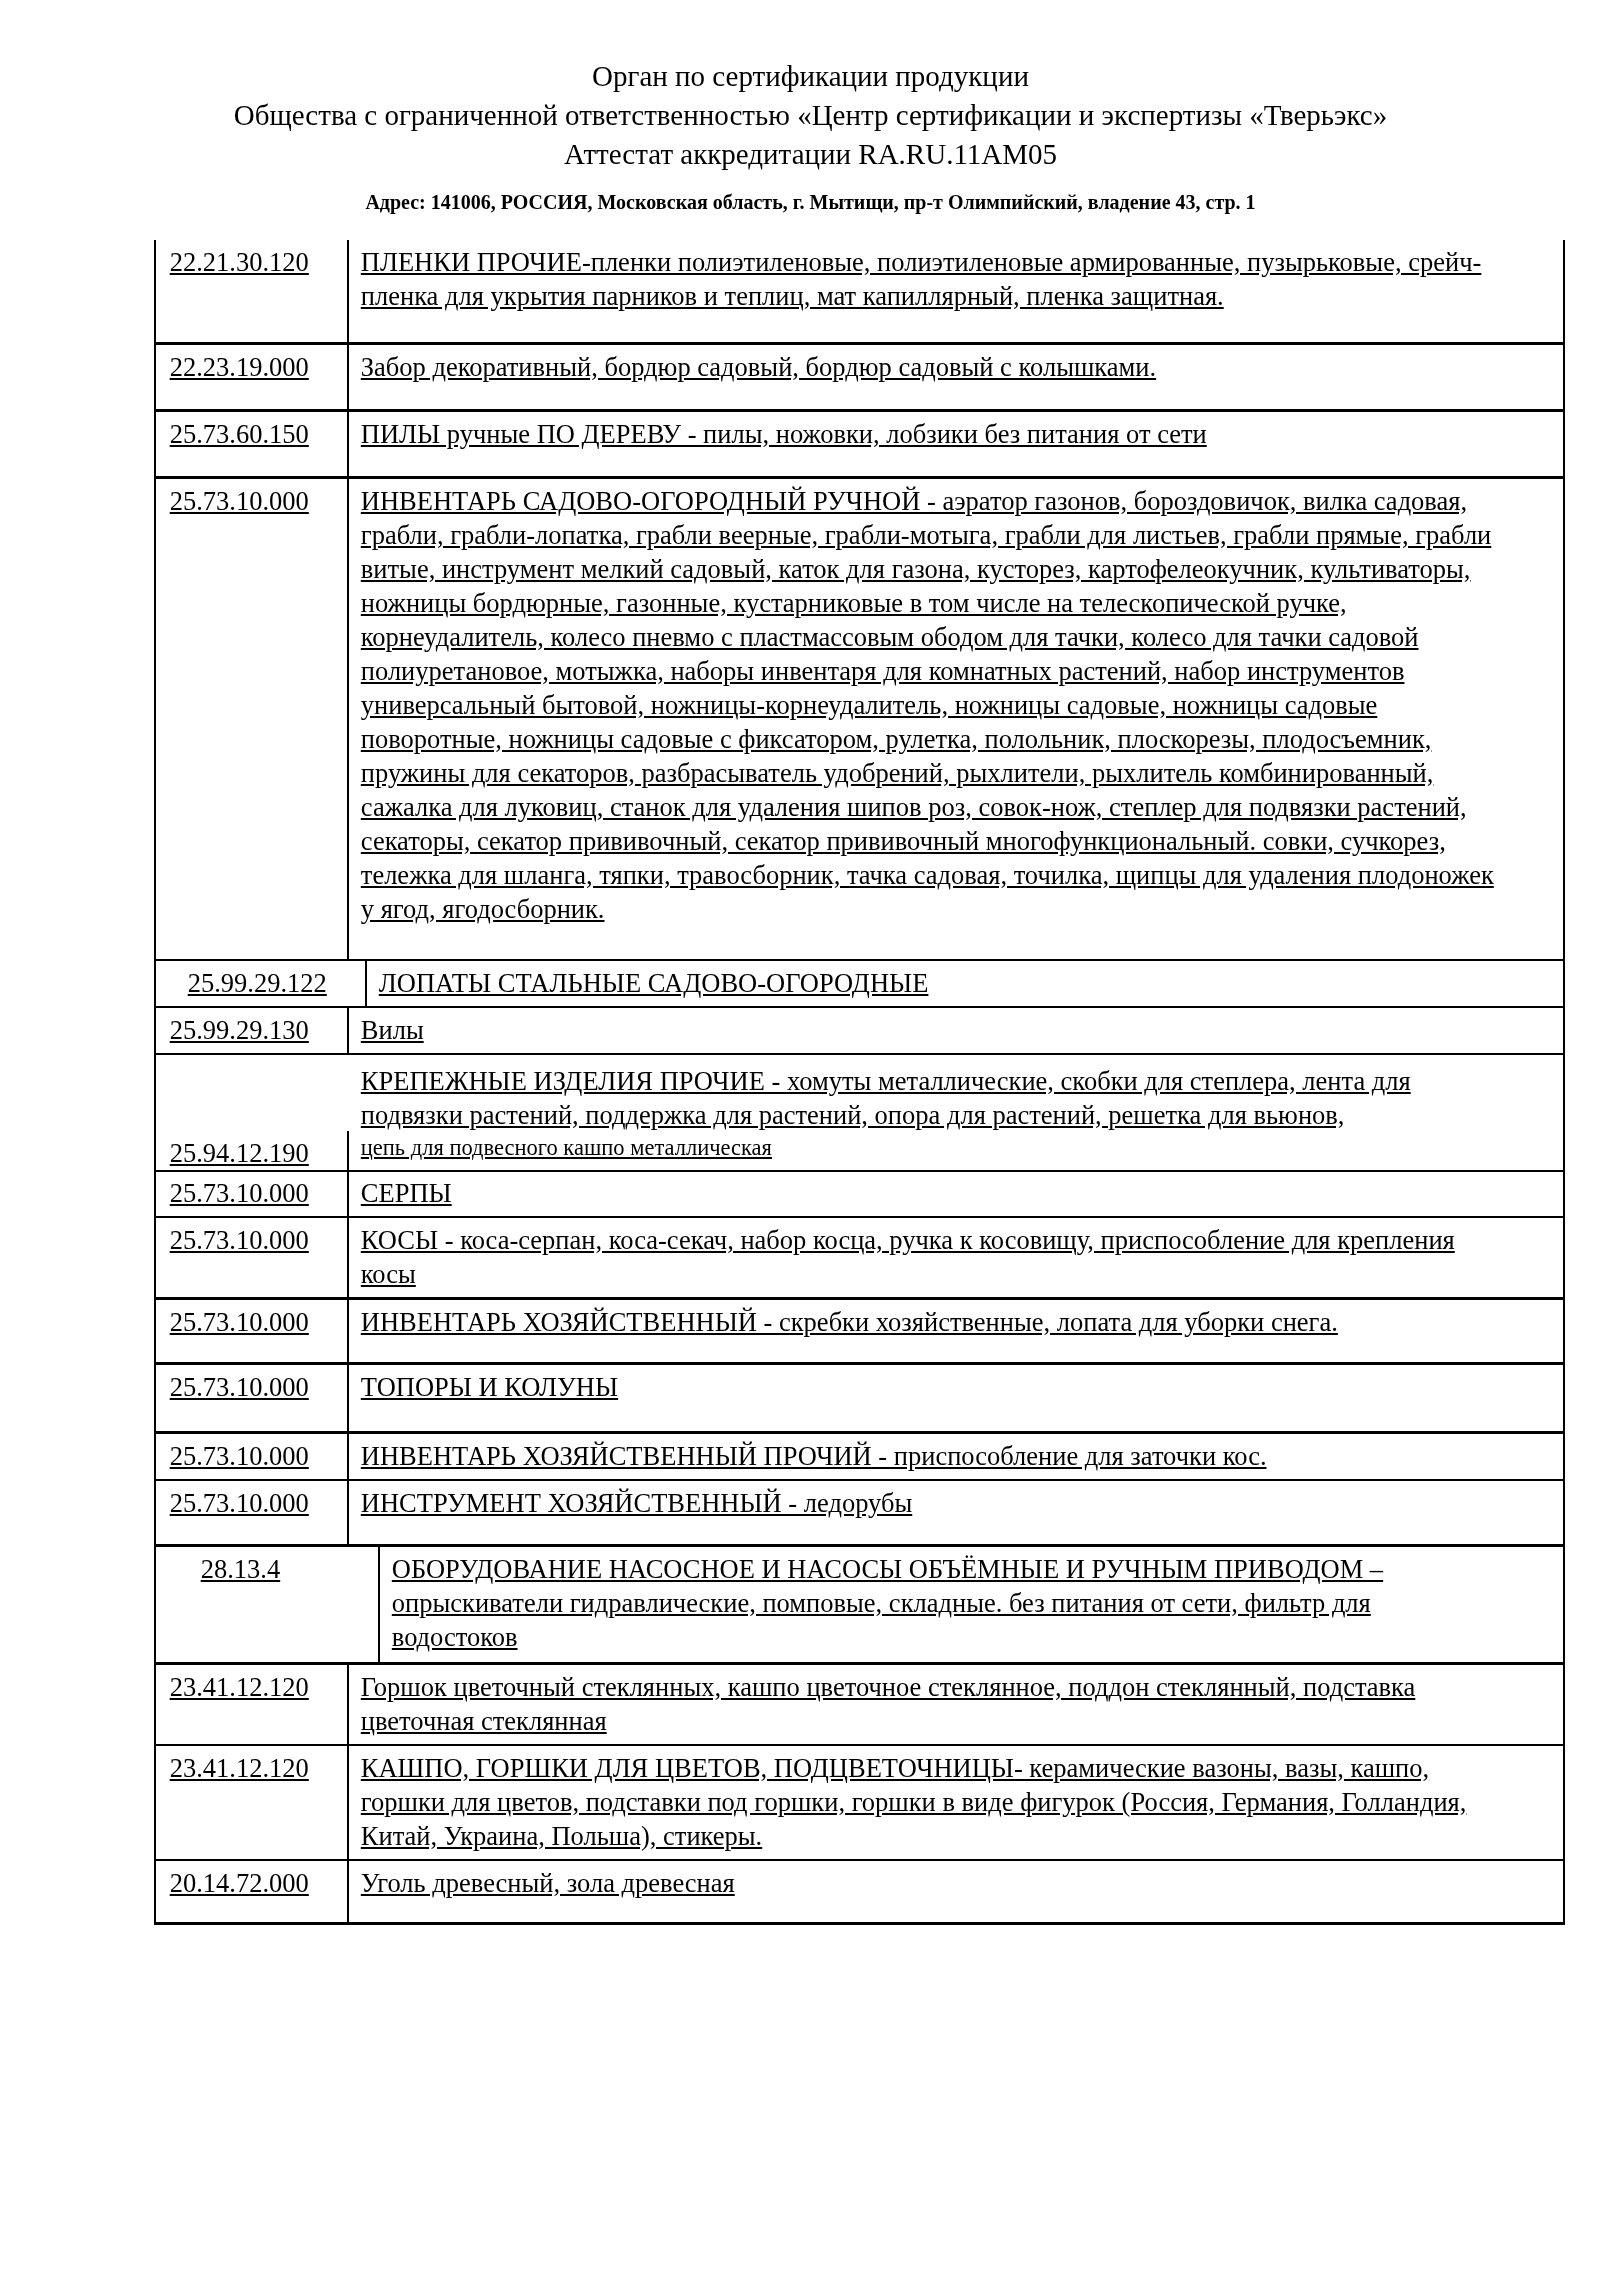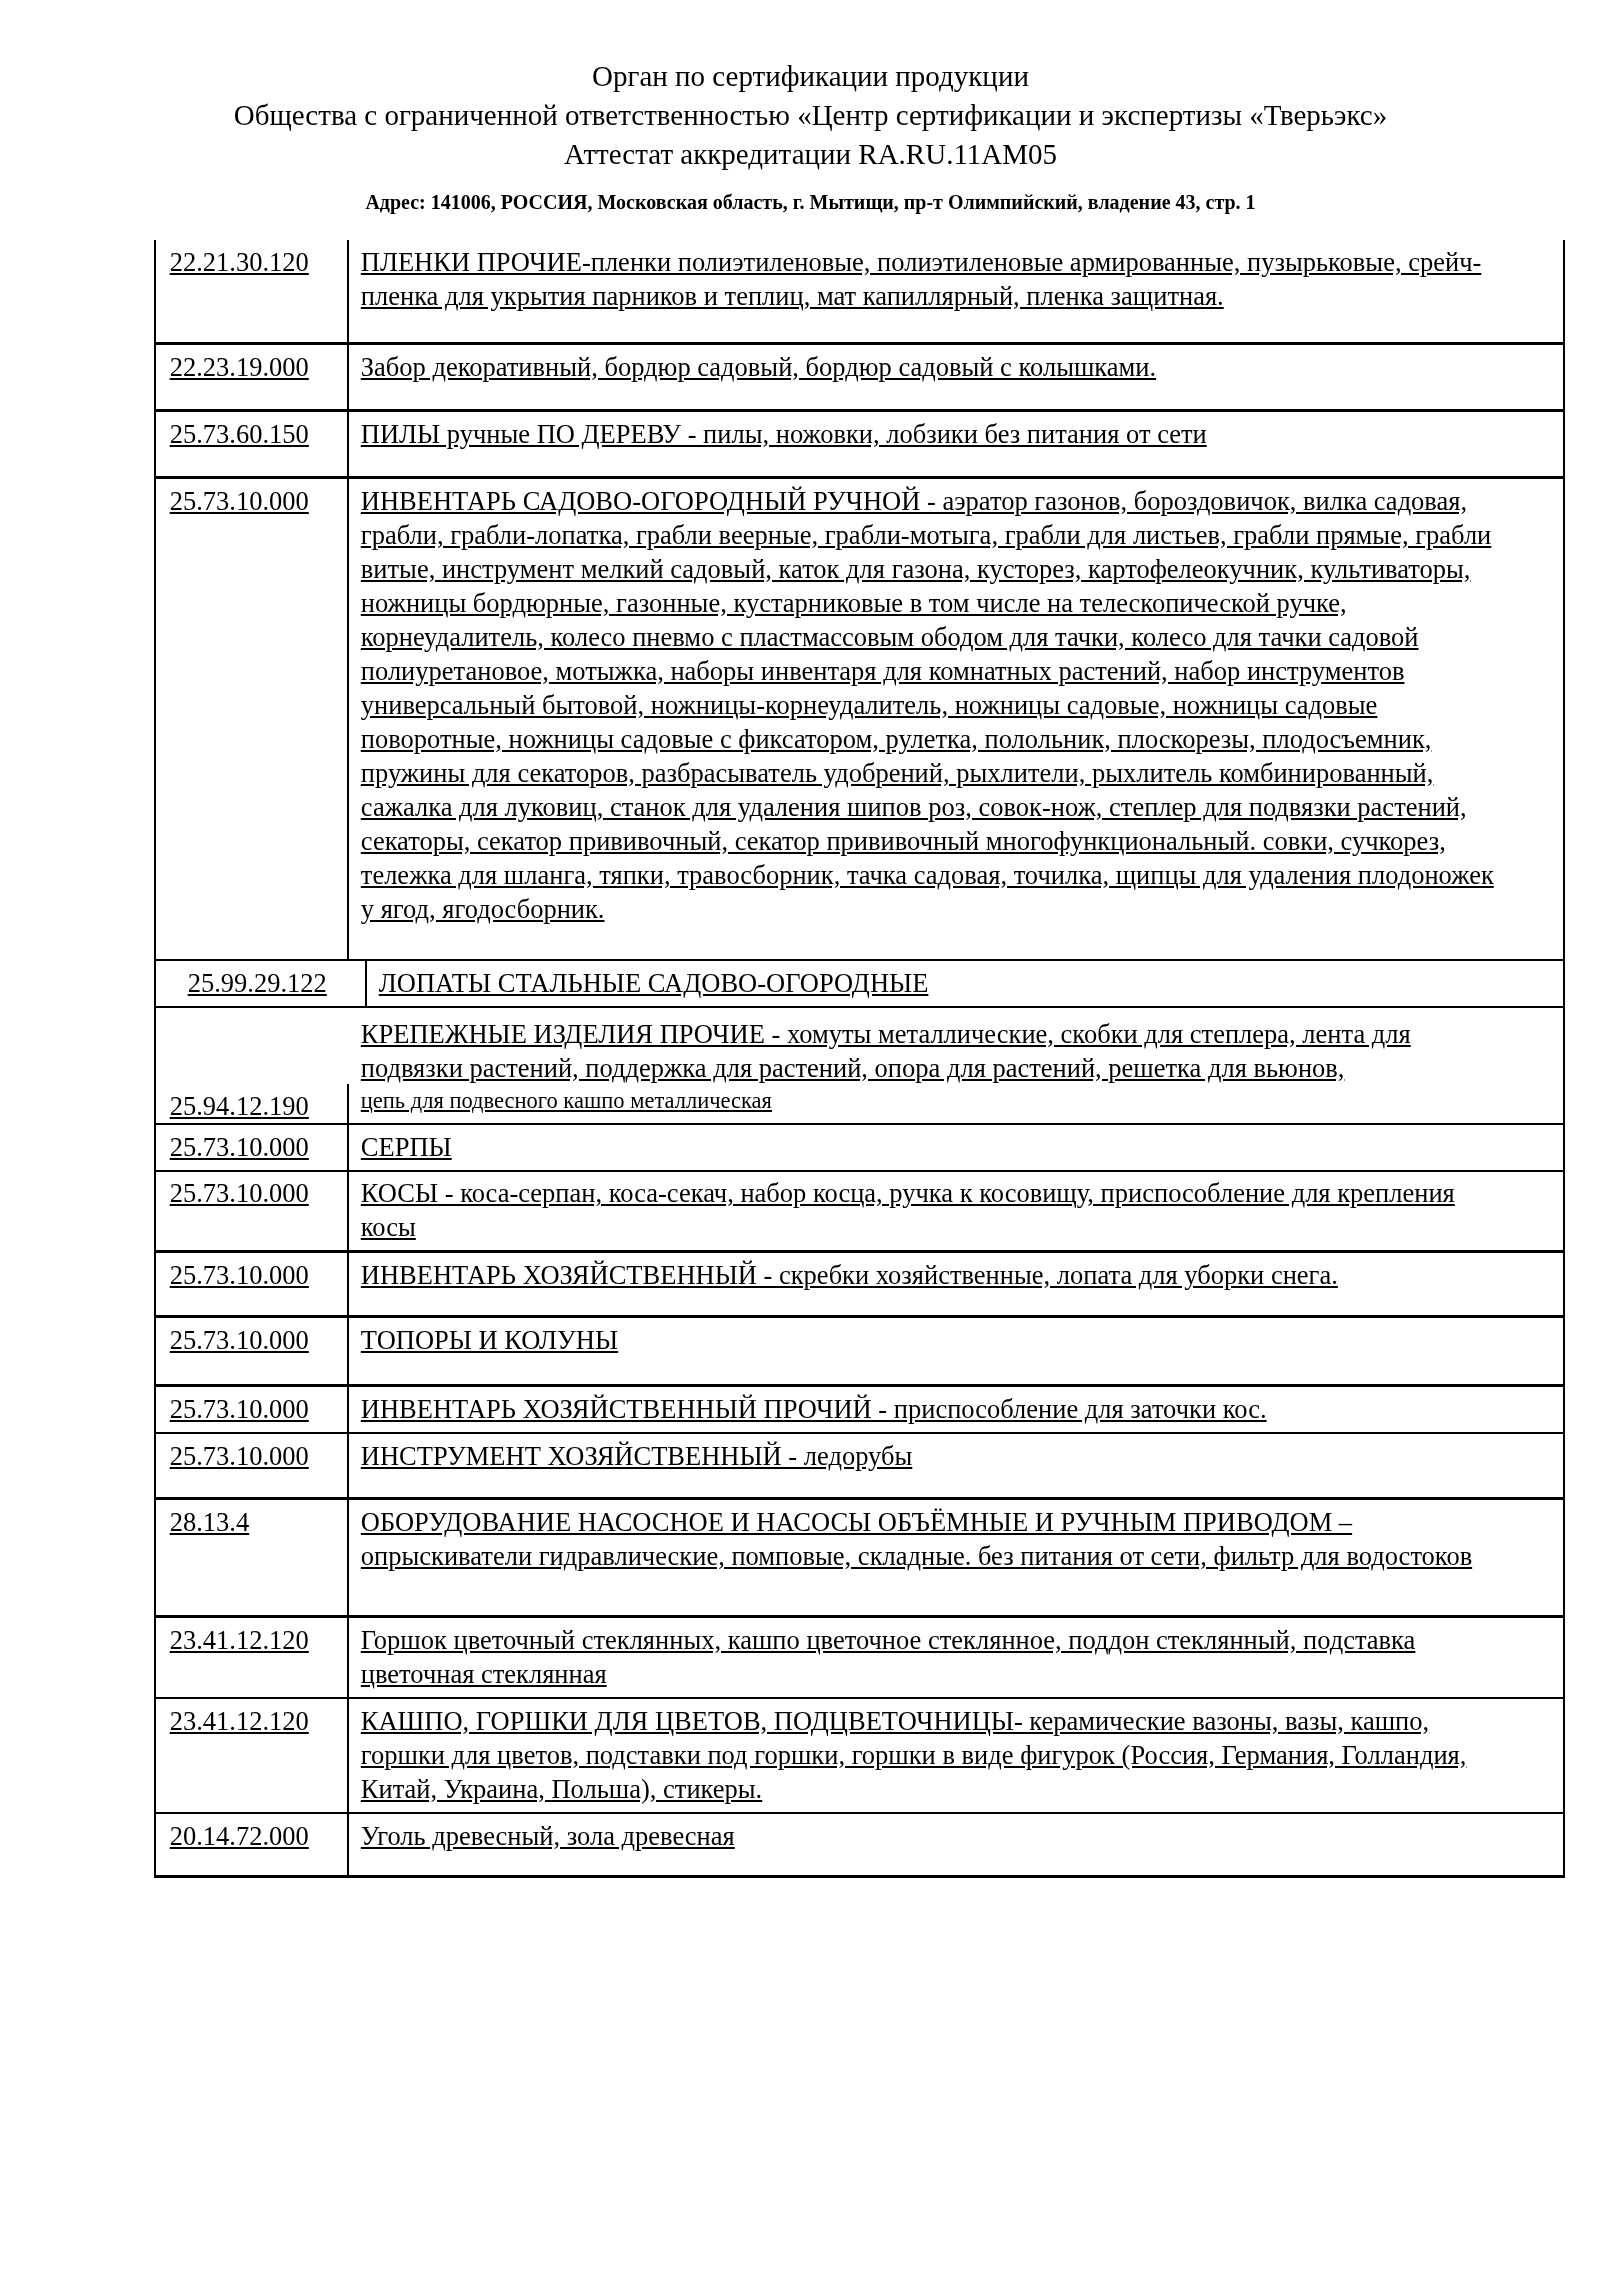--- a/index.html
+++ b/index.html
@@ -78,21 +78,21 @@
   .r4  { min-height: 482px; }
   .r5  { min-height: 43px; padding-left: 18px;  }
   .r6  { min-height: 40px;  }
   .r7  { min-height: 117px; align-items: flex-end; }
   .r8  { min-height: 40px;  }
   .r9  { min-height: 69px;  }
   .r10 { min-height: 65px;  }
   .r11 { min-height: 69px;  }
   .r12 { min-height: 47px;  }
   .r13 { min-height: 66px;  }
-  .r14 { min-height: 118px; }
+  .r14 { min-height: 118px; padding-left: 31px; }
   .r15 { min-height: 62px;  }
   .r16 { min-height: 71px;  }
   .r17 { min-height: 111px; }
   .r18 { min-height: 64px;  }
 </style>
 </head>
 <body>
 
 <div class="page">
 
@@ -123,20 +123,24 @@
     <div class="trow r4 sep-thin">
       <div class="cell code">25.73.10.000</div>
       <div class="cell desc"><span>ИНВЕНТАРЬ САДОВО-ОГОРОДНЫЙ РУЧНОЙ - аэратор газонов, бороздовичок, вилка садовая, грабли, грабли-лопатка, грабли веерные, грабли-мотыга, грабли для листьев, грабли прямые, грабли витые, инструмент мелкий садовый, каток для газона, кусторез, картофелеокучник, культиваторы, ножницы бордюрные, газонные, кустарниковые в том числе на телескопической ручке, корнеудалитель, колесо пневмо с пластмассовым ободом для тачки, колесо  для тачки садовой полиуретановое, мотыжка, наборы инвентаря для комнатных растений, набор инструментов универсальный бытовой, ножницы-корнеудалитель, ножницы садовые, ножницы садовые поворотные, ножницы садовые с фиксатором, рулетка, полольник, плоскорезы, плодосъемник, пружины для секаторов, разбрасыватель удобрений, рыхлители, рыхлитель комбинированный, сажалка для луковиц, станок для удаления шипов роз, совок-нож, степлер для подвязки растений, секаторы, секатор прививочный, секатор прививочный многофункциональный. совки, сучкорез, тележка для шланга, тяпки, травосборник, тачка садовая, точилка, щипцы для удаления плодоножек у ягод, ягодосборник.</span></div>
     </div>
 
     <div class="trow r5 sep-thin">
       <div class="cell code">25.99.29.122</div>
       <div class="cell desc"><span>ЛОПАТЫ СТАЛЬНЫЕ САДОВО-ОГОРОДНЫЕ</span></div>
     </div>
 
+    <div class="trow r6 sep-thin">
+      <div class="cell code">25.99.29.130</div>
+      <div class="cell desc"><span>Вилы</span></div>
+    </div>
 
     <div class="trow r7 sep-thin">
       <div class="cell code">25.94.12.190</div>
       <div class="cell desc"><span>КРЕПЕЖНЫЕ ИЗДЕЛИЯ ПРОЧИЕ - хомуты металлические, скобки для степлера, лента для подвязки растений, поддержка для растений, опора для растений, решетка для вьюнов,</span><span class="small">цепь для подвесного кашпо металлическая</span></div>
     </div>
 
     <div class="trow r8 sep-thin">
       <div class="cell code">25.73.10.000</div>
       <div class="cell desc"><span>СЕРПЫ</span></div>
     </div>

